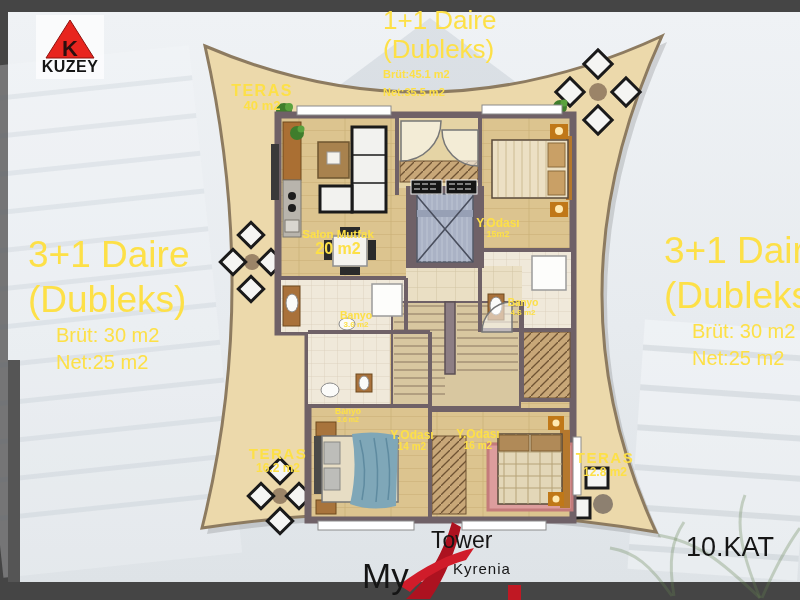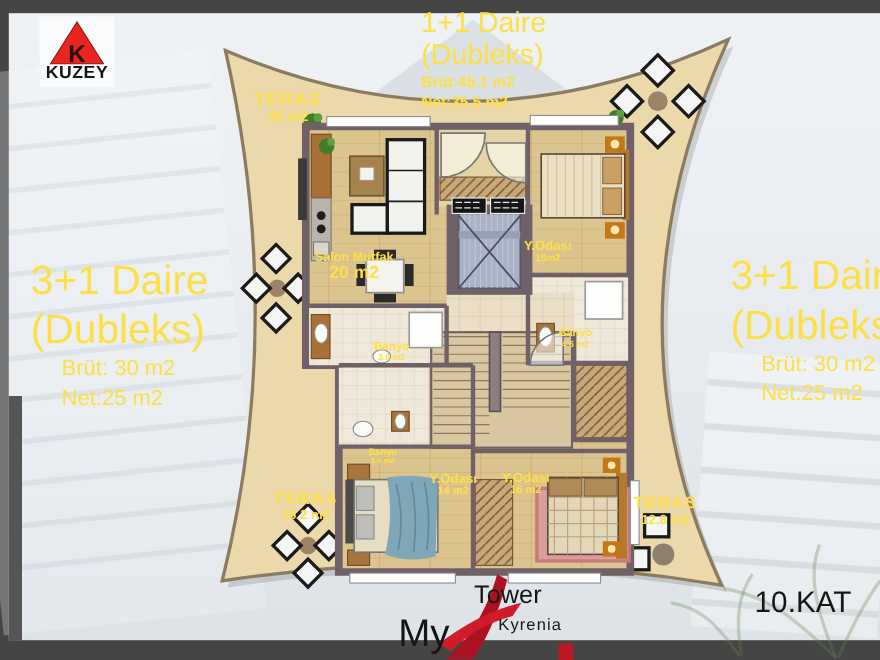--- a/index.html
+++ b/index.html
@@ -6,39 +6,39 @@
   .stage{position:relative;width:800px;height:600px;background:#454545;overflow:hidden;
          font-family:"Liberation Sans",sans-serif;color:#151515;}
   .canvas{position:absolute;left:8px;top:12px;width:792px;height:570px;
           background:linear-gradient(180deg,#eff2f5 0%,#e7ebef 55%,#dee3e7 100%);}
   .plan{position:absolute;left:0;top:0;}
   .lbl{position:absolute;line-height:1.08;color:#fde047;}
   .center{text-align:center;margin-top:16px;}
   
   .unit-top{left:383px;top:6px;width:210px;}
   .unit-top .t{font-size:26px;line-height:29px;}
-  .unit-top .a{font-size:14px;font-weight:bold;line-height:16px;margin-top:2px;}
+  .unit-top .a{font-size:11px;font-weight:bold;line-height:16px;margin-top:2px;}
   .unit-side .t{font-size:37px;line-height:45px;}
   .unit-side .a{font-size:20px;line-height:27px;margin-left:28px;}
   .unit-left{left:28px;top:232px;width:220px;}
   .unit-right{left:664px;top:228px;width:220px;}
   
   .teras .n{font-weight:bold;letter-spacing:1.5px;}
   .teras .m{font-weight:bold;}
   .teras-top{left:220px;top:66px;width:84px;font-size:16px;}
   .teras-top .m{font-size:13px;}
   .teras-bl{left:238px;top:430px;width:80px;font-size:15px;}
   .teras-bl .m{font-size:12px;}
   .teras-br{left:566px;top:434px;width:78px;font-size:15px;}
   .teras-br .m{font-size:12px;}
   
   .room{font-weight:bold;}
   .room .n{display:block;}
   .room .m{display:block;}
-  .r-salon{left:272px;top:212px;width:100px;font-size:11.5px;}
+  .r-salon{left:288px;top:212px;width:100px;font-size:11.5px;}
   .r-salon .m{font-size:16px;}
   .r-bed15{left:468px;top:201px;width:60px;font-size:12px;}
   .r-bed15 .m{font-size:9px;}
   .r-bathU{left:326px;top:294px;width:60px;font-size:10.5px;}
   .r-bathU .m{font-size:8px;}
   .r-bathR{left:498px;top:282px;width:50px;font-size:10px;}
   .r-bathR .m{font-size:8px;}
   .r-bathL{left:324px;top:391px;width:48px;font-size:8.5px;}
   .r-bathL .m{font-size:7px;}
   .r-bed14{left:376px;top:413px;width:72px;font-size:12px;}

